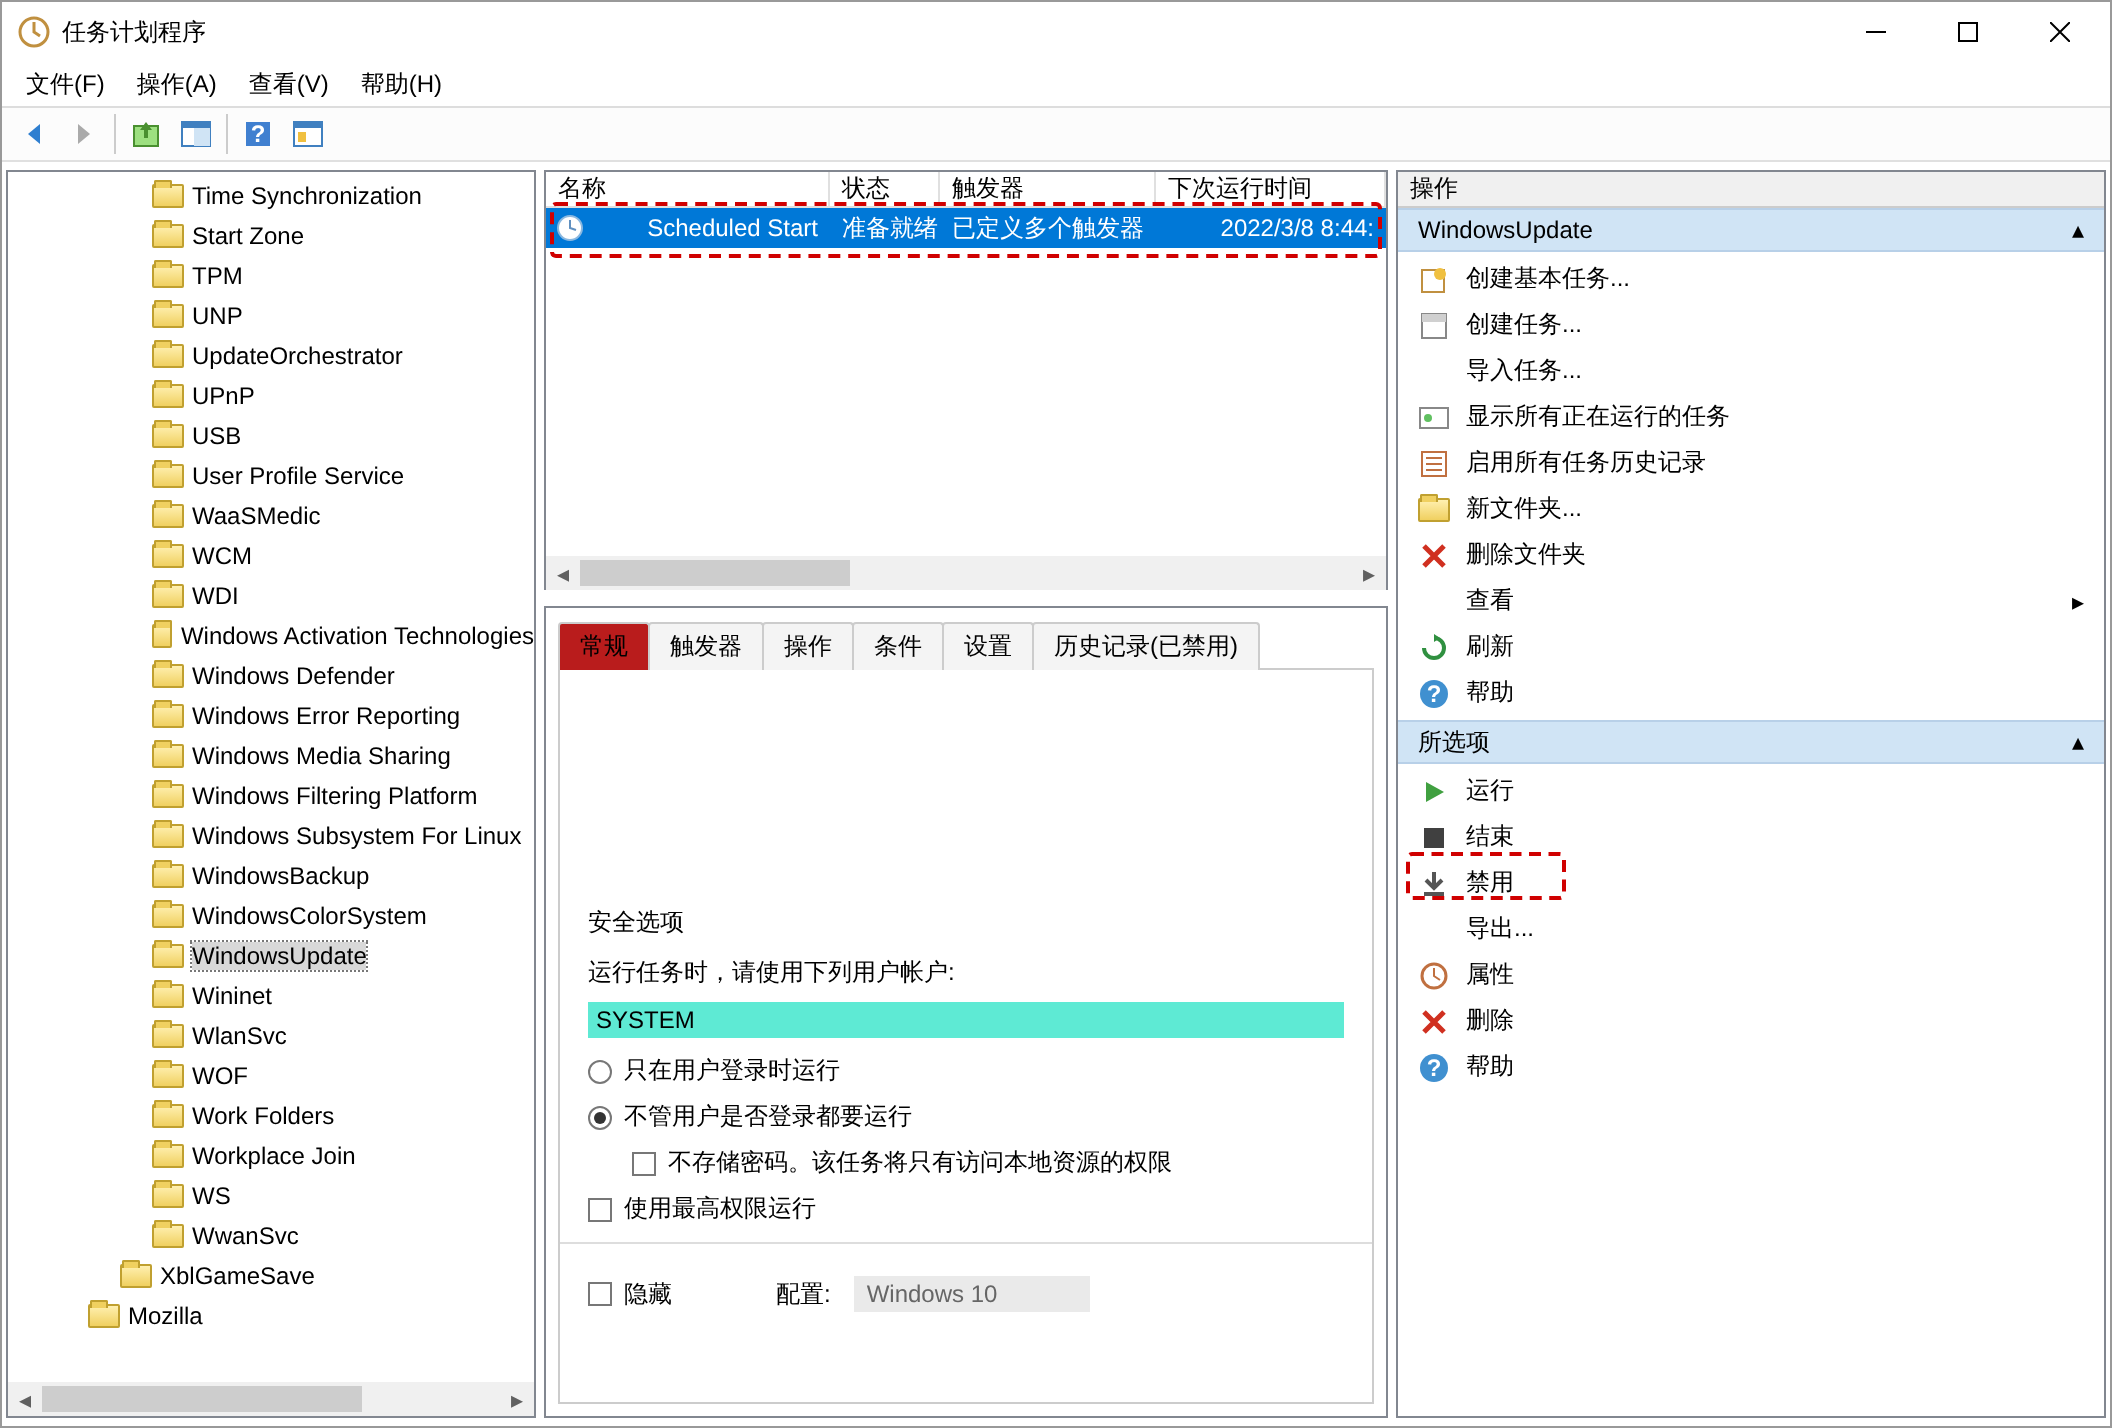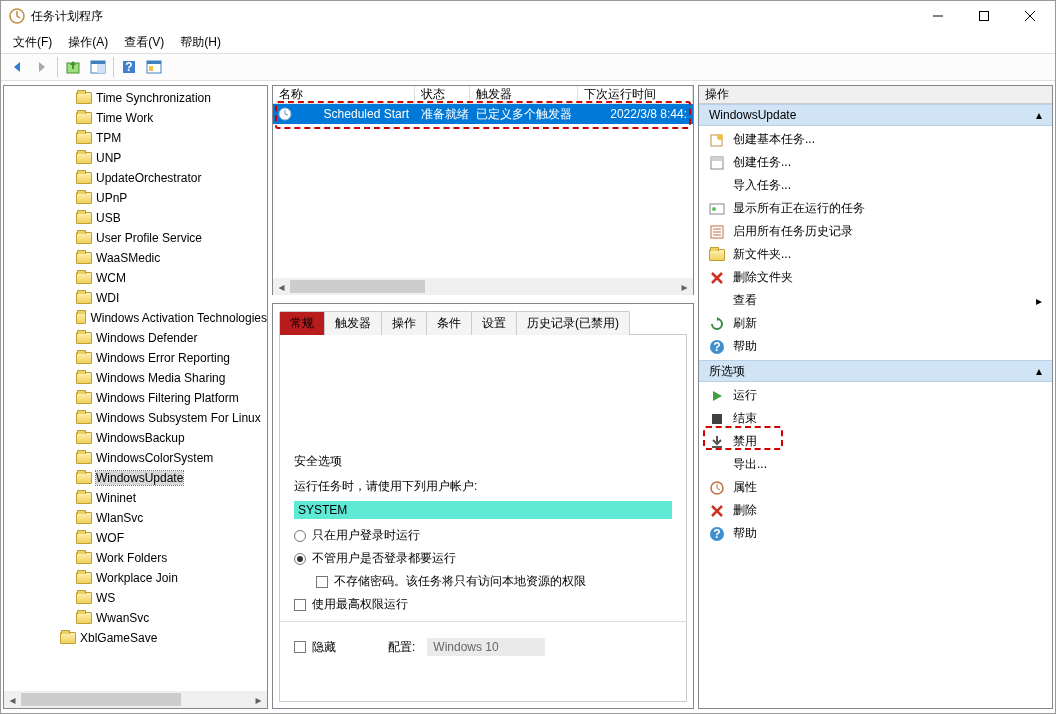--- a/index.html
+++ b/index.html
@@ -143,21 +143,21 @@
 <div class="main">
 
   <div class="pane left">
     <div class="tree" id="tree">
         <div class="tree-item">
           <span class="folder-icon"></span>
           <span class="label-txt">Time Synchronization</span>
         </div>
         <div class="tree-item">
           <span class="folder-icon"></span>
-          <span class="label-txt">Time Work</span>
+          <span class="label-txt">Start Zone</span>
         </div>
         <div class="tree-item">
           <span class="folder-icon"></span>
           <span class="label-txt">TPM</span>
         </div>
         <div class="tree-item">
           <span class="folder-icon"></span>
           <span class="label-txt">UNP</span>
         </div>
         <div class="tree-item">
@@ -248,20 +248,24 @@
           <span class="folder-icon"></span>
           <span class="label-txt">WS</span>
         </div>
         <div class="tree-item">
           <span class="folder-icon"></span>
           <span class="label-txt">WwanSvc</span>
         </div>
         <div class="tree-item l1">
           <span class="folder-icon"></span>
           <span class="label-txt">XblGameSave</span>
+        </div>
+        <div class="tree-item l0">
+          <span class="folder-icon"></span>
+          <span class="label-txt">Mozilla</span>
         </div>
       </div>
     <div class="h-scrollbar">
       <div class="arrow">◂</div>
       <div class="track">
           <div class="thumb" style="left:0;width:70%"></div>
         </div>
       <div class="arrow">▸</div>
     </div>
   </div>

